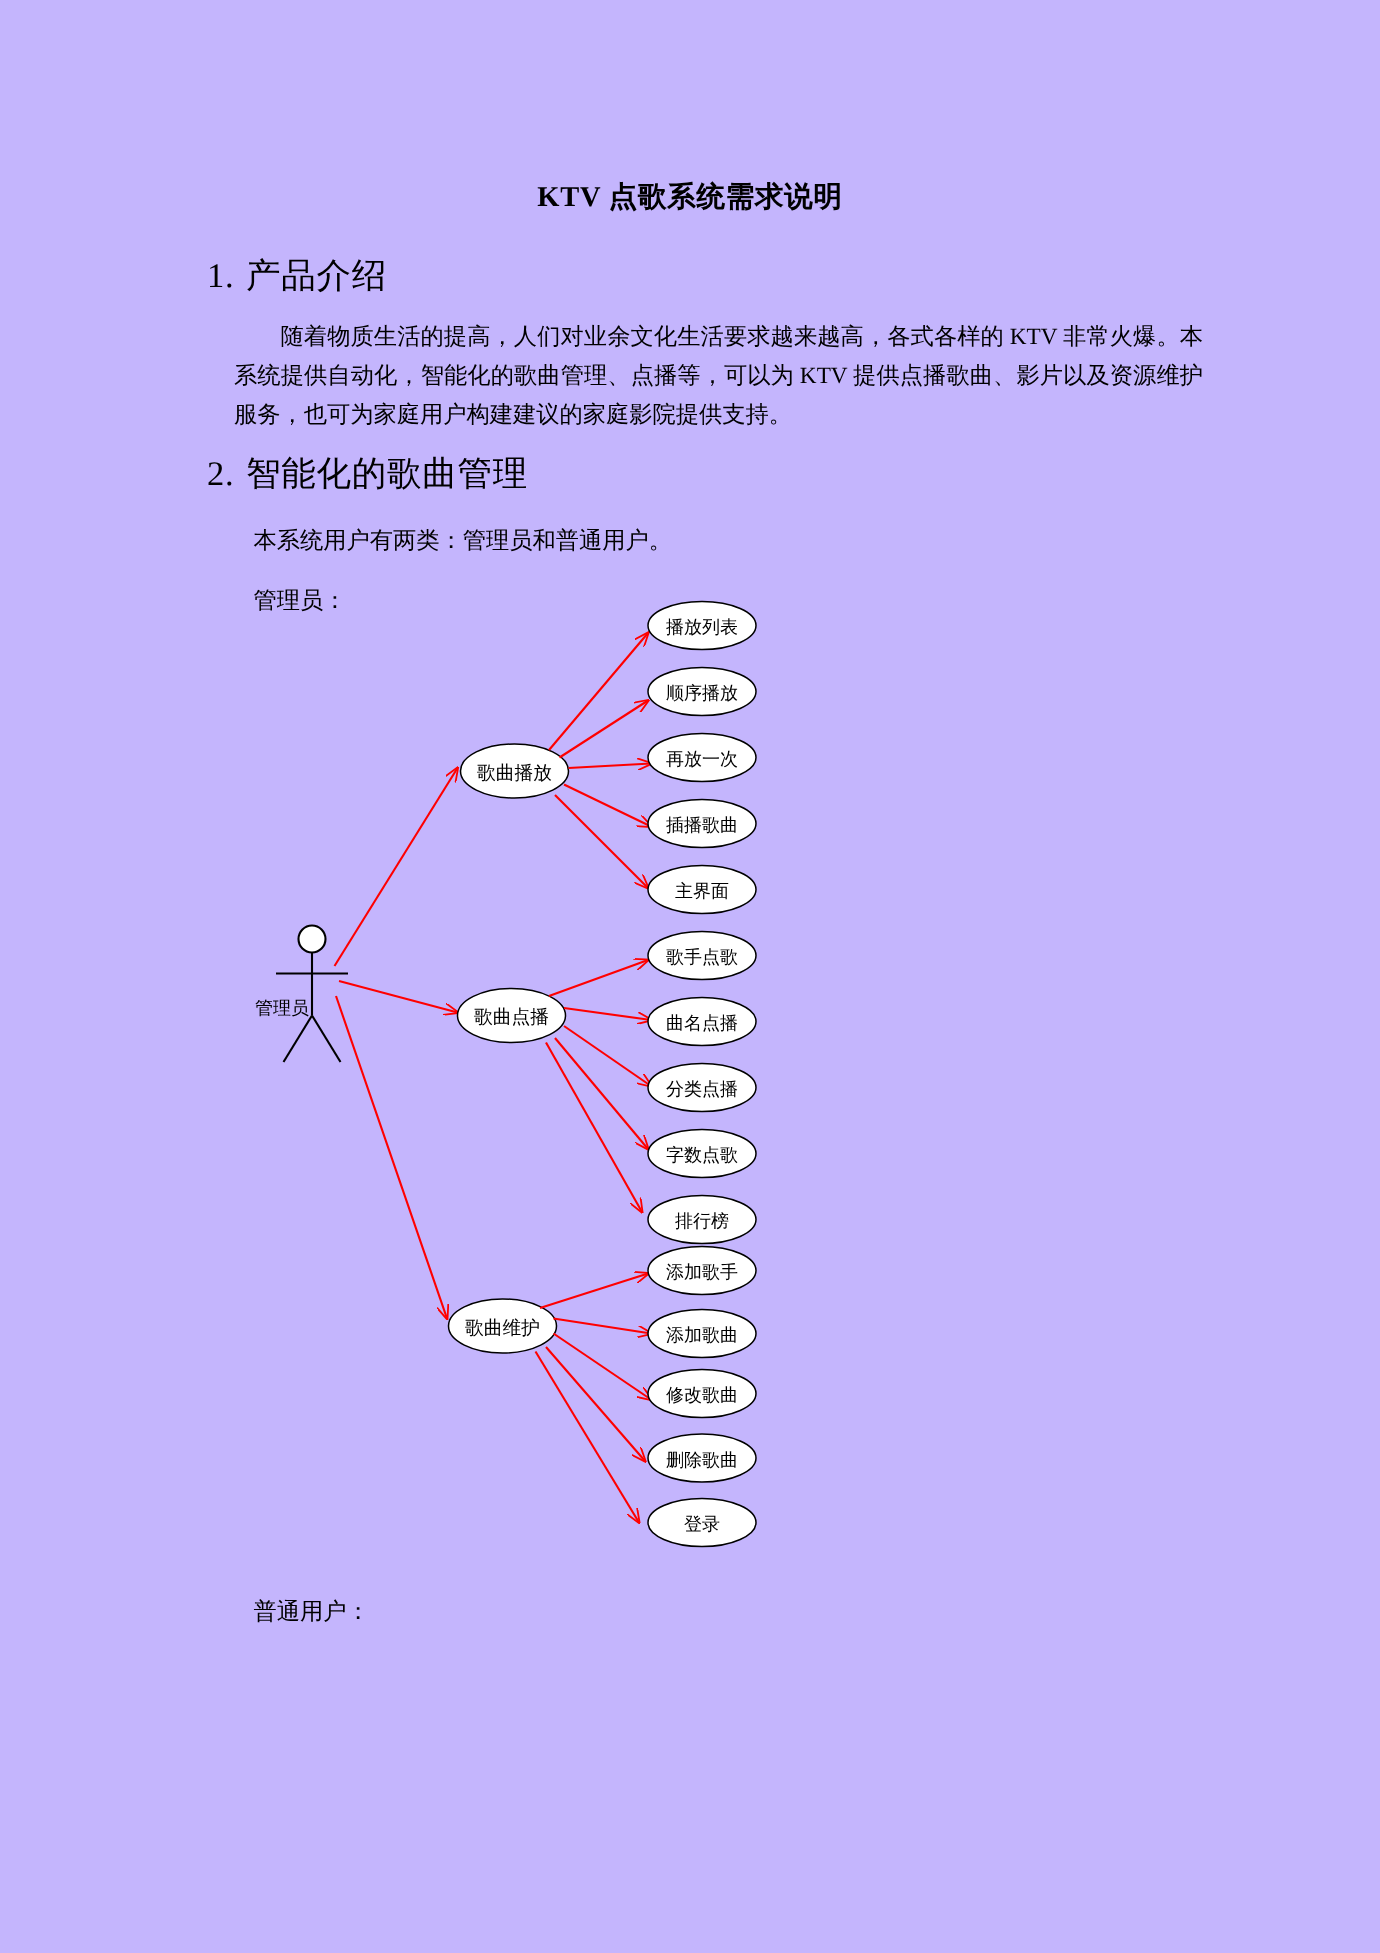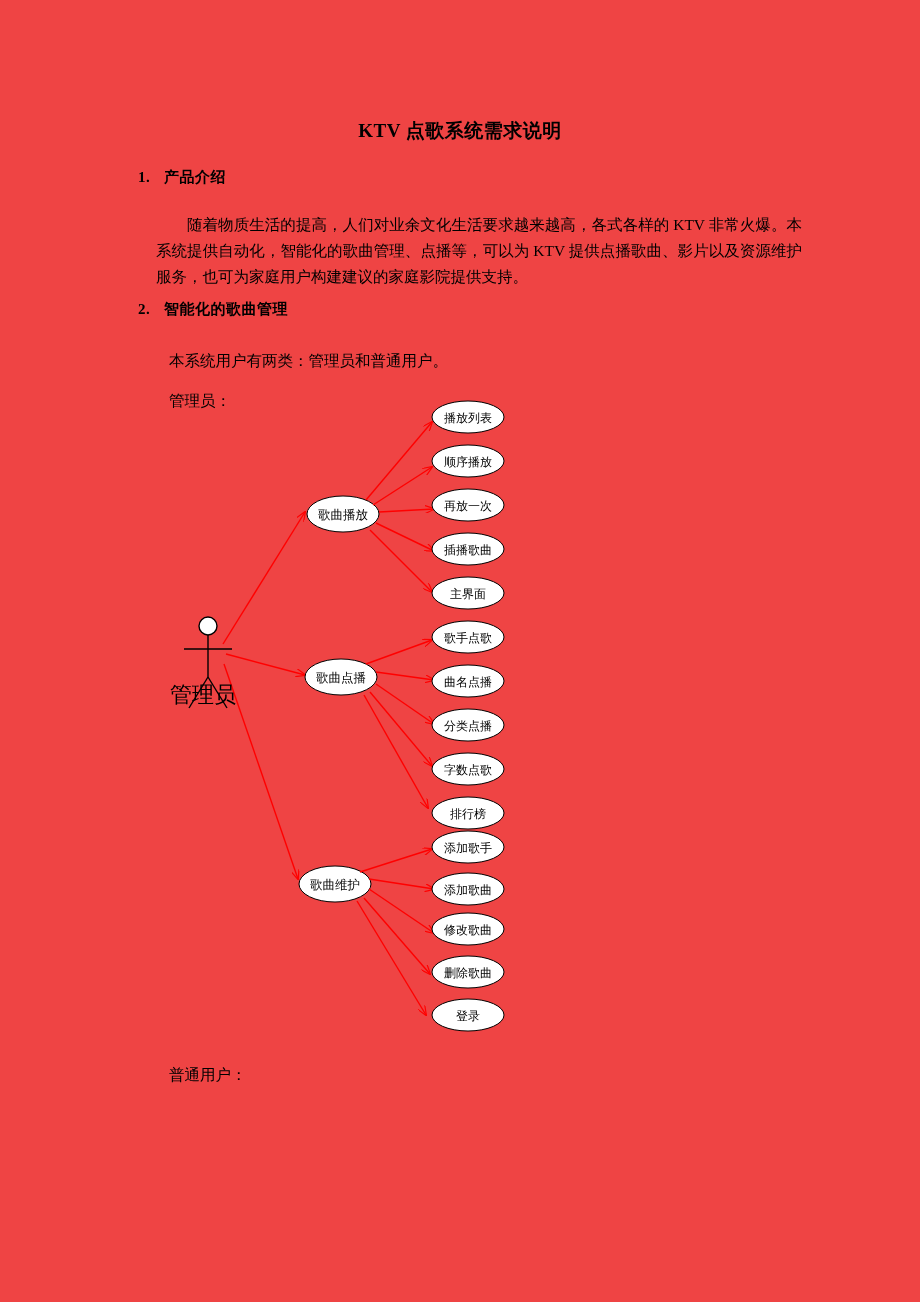--- a/index.html
+++ b/index.html
@@ -4,42 +4,42 @@
 <style>
   html, body {
     margin: 0;
     padding: 0;
     background: #ffffff;
   }
   .page {
     position: relative;
     width: 920px;
     height: 1302px;
-    background: #ef4444;
+    background: #c4b5fd;
     font-family: "Liberation Serif", serif;
     color: #000000;
     overflow: hidden;
   }
   .doc-title {
     position: absolute;
     top: 118px;
     left: 0;
     width: 920px;
     text-align: center;
     font-family: "Liberation Serif", serif;
     font-weight: bold;
     font-size: 19px;
     letter-spacing: 0.5px;
   }
   .section-heading {
     position: absolute;
     left: 138px;
     font-family: "Liberation Serif", serif;
-    font-weight: bold;
-    font-size: 15px;
+    font-weight: normal;
+    font-size: 23px;
     letter-spacing: 0.5px;
   }
   .section-heading .num {
     display: inline-block;
     min-width: 26px;
   }
   #heading-1 { top: 168px; }
   #heading-2 { top: 300px; }
 
   .body-par {
@@ -63,23 +63,22 @@
     width: 646px;
     height: 660px;
   }
   .diagram svg { display: block; }
 
   .actor-label {
     position: absolute;
     left: 32px;
     top: 272px;
     font-family: "Liberation Serif", serif;
-    font-size: 22px;
+    font-size: 12px;
     white-space: nowrap;
-    margin-top: 16px;
   }
 </style>
 </head>
 <body>
 
 <div class="page">
 
   <div class="doc-title">KTV 点歌系统需求说明</div>
 
   <div class="section-heading" id="heading-1">

